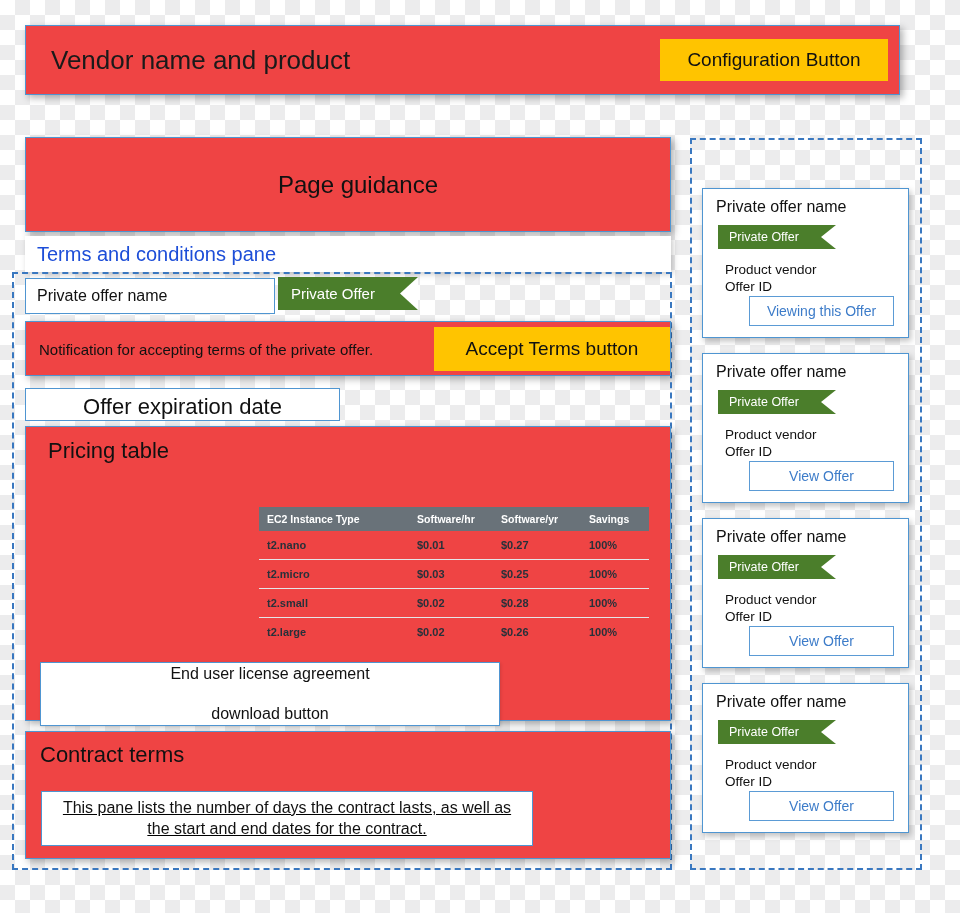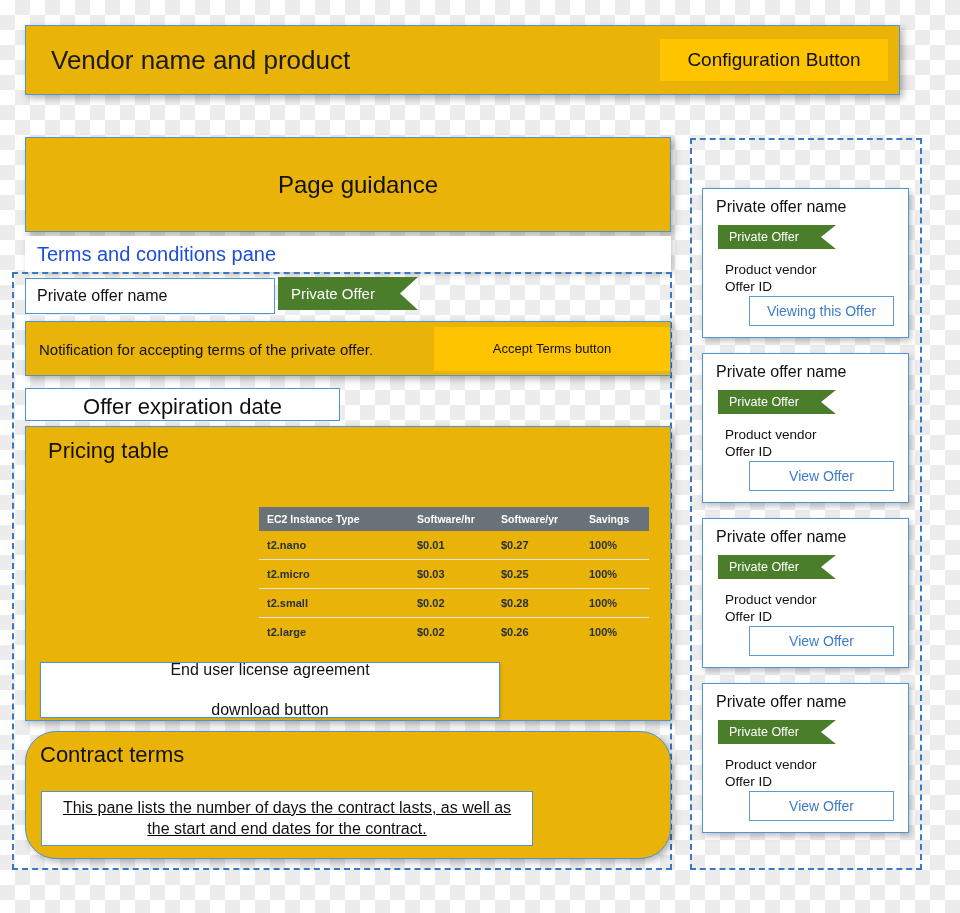--- a/index.html
+++ b/index.html
@@ -24,21 +24,21 @@
     background-position:0 0,15px 15px;
     z-index:0;
   }
 
   #stage{position:absolute;left:0;top:0;width:960px;height:913px;z-index:2;}
 
   .abs{position:absolute;box-sizing:border-box;}
 
   
   .panel{
-    background:#eab308;
+    background:#ef4444;
     border:1.5px solid #4f95d1;
     box-shadow:3px 3px 7px rgba(0,0,0,0.30);
     padding-left:20px;
   }
   .panel-noshadow{
     background:#ffffff;
     border:1.5px solid #4f95d1;
   }
 
   
@@ -97,21 +97,21 @@
     clip-path:polygon(100% 0,100% 100%,0 50%);
   }
   #offer-badge{left:278px;top:277px;width:140px;height:33px;position:absolute;}
   #offer-badge .label{padding-left:13px;}
 
   
   #notification-box{left:25px;top:321px;width:646px;height:55px;}
   #notification-text{position:absolute;left:13px;top:50%;transform:translateY(-50%);
     font-size:15px;color:#111;}
   #accept-terms-button{position:absolute;right:0px;top:50%;transform:translateY(-50%);
-    width:236px;height:44px;font-size:13px;}
+    width:236px;height:44px;font-size:19px;}
 
   
   #expiration-box{left:25px;top:388px;width:315px;height:33px;
     display:flex;align-items:flex-end;justify-content:center;}
   #expiration-text{font-size:22px;color:#111;}
 
   
   #pricing-panel{left:25px;top:426px;width:646px;height:295px;}
   #pricing-title{position:absolute;left:22px;top:11px;font-size:22px;color:#111;}
 
@@ -129,30 +129,30 @@
     padding:8px 8px;border-bottom:1px solid #e4e6e8;
     font-size:11px;color:#27313a;font-weight:600;
   }
   #price-table tbody tr:last-child td{border-bottom:none;}
   #price-table col.c0{width:150px;}
   #price-table col.c1{width:84px;}
   #price-table col.c2{width:88px;}
   #price-table col.c3{width:68px;}
 
   #eula-button{
-    left:40px;top:662px;width:460px;height:56px;
+    left:40px;top:662px;width:460px;height:64px;
     display:flex;flex-direction:column;align-items:center;justify-content:center;
     background:#ffffff;border:1.5px solid #4f95d1;cursor:pointer;
     box-shadow:1px 1px 3px rgba(0,0,0,0.12);
     gap:20px;
   }
   #eula-button span{font-size:16px;color:#111;line-height:1.25;}
 
   
-  #contract-panel{left:25px;top:731px;width:646px;height:128px;border-radius:31px;}
+  #contract-panel{left:25px;top:731px;width:646px;height:128px;}
   #contract-title{position:absolute;left:14px;top:10px;font-size:22px;color:#111;}
   #contract-note{
     position:absolute;left:15px;top:59px;width:492px;height:55px;
     background:#ffffff;border:1.5px solid #4f95d1;
     display:flex;align-items:center;justify-content:center;text-align:center;
     padding:0 10px;box-sizing:border-box;text-decoration:underline;
   }
   #contract-note span{font-size:16px;color:#111;line-height:1.3;}
 
   

